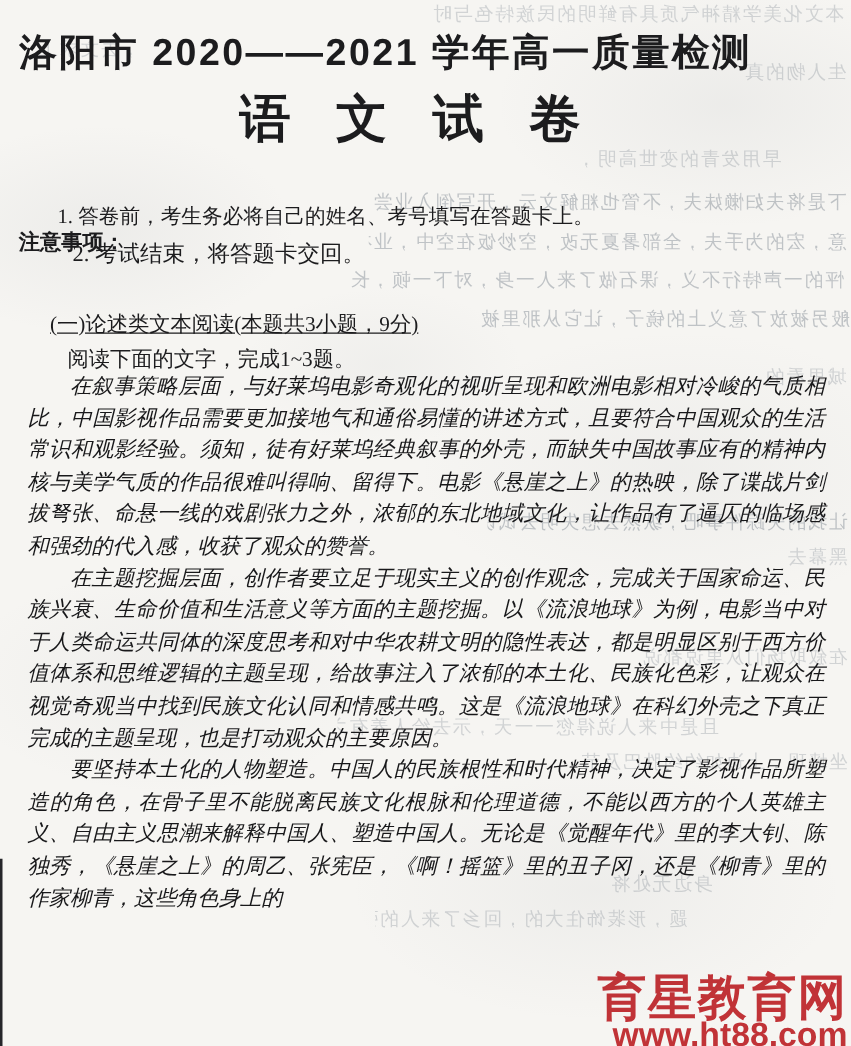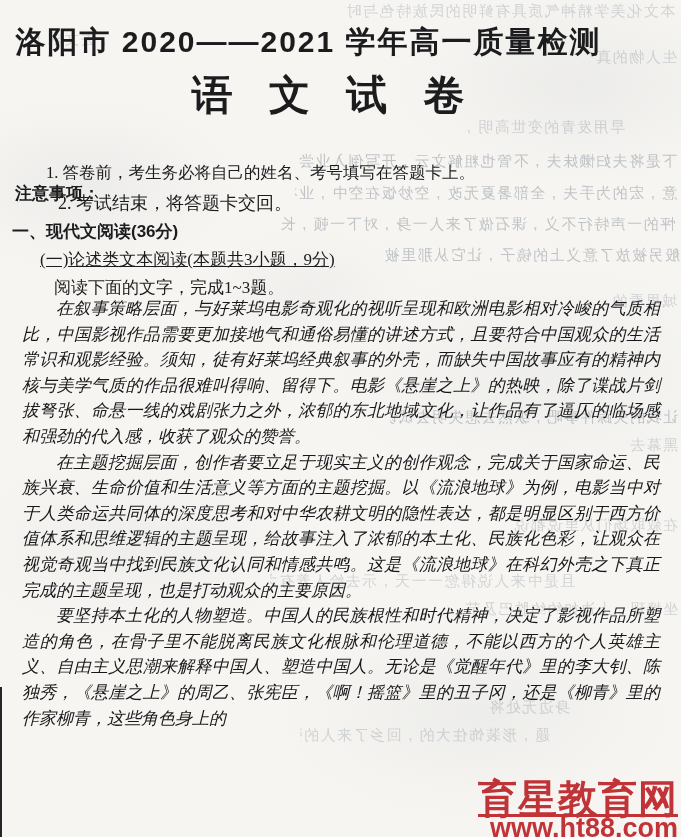--- a/index.html
+++ b/index.html
@@ -82,21 +82,20 @@
     text-align:right;
     color:#c4252b;
     mix-blend-mode:multiply;
     opacity:.93;
     line-height:1;
   }
   .wm-name{
     font-family:"Liberation Serif", serif;
     font-weight:700;font-size:39px;letter-spacing:1px;
     display:block;
-    text-decoration:underline;
   }
   .wm-url{
     font-family:"Liberation Sans", sans-serif;
     font-weight:700;font-size:27px;letter-spacing:0;
     display:block;margin-top:-3px;
   }
   .scan-line{
     top:687px;left:0;width:2px;height:150px;background:#26262a;
   }
 </style>
@@ -122,21 +121,20 @@
   <span class="bleed" style="top:698px;left:430px;width:140px;">身边无处将</span>
   <span class="bleed" style="top:726px;left:300px;width:250px;">题，形装饰住大的，回乡了来人的强脱精神</span>
 
   <div class="abs title1">洛阳市 2020——2021 学年高一质量检测</div>
   <div class="abs title2">语 文 试 卷</div>
 
   <div class="abs notice-h">注意事项：</div>
   <div class="abs notice-i1">1. 答卷前，考生务必将自己的姓名、考号填写在答题卡上。</div>
   <div class="abs notice-i2">2. 考试结束，将答题卡交回。</div>
 
-  <div class="abs sect-h">一、现代文阅读(36分)</div>
   <div class="abs sub-h">(一)论述类文本阅读(本题共3小题，9分)</div>
   <div class="abs instr">阅读下面的文字，完成1~3题。</div>
 
   <div class="abs passage">
     <p>在叙事策略层面，与好莱坞电影奇观化的视听呈现和欧洲电影相对冷峻的气质相比，中国影视作品需要更加接地气和通俗易懂的讲述方式，且要符合中国观众的生活常识和观影经验。须知，徒有好莱坞经典叙事的外壳，而缺失中国故事应有的精神内核与美学气质的作品很难叫得响、留得下。电影《悬崖之上》的热映，除了谍战片剑拔弩张、命悬一线的戏剧张力之外，浓郁的东北地域文化，让作品有了逼仄的临场感和强劲的代入感，收获了观众的赞誉。</p>
     <p>在主题挖掘层面，创作者要立足于现实主义的创作观念，完成关于国家命运、民族兴衰、生命价值和生活意义等方面的主题挖掘。以《流浪地球》为例，电影当中对于人类命运共同体的深度思考和对中华农耕文明的隐性表达，都是明显区别于西方价值体系和思维逻辑的主题呈现，给故事注入了浓郁的本土化、民族化色彩，让观众在视觉奇观当中找到民族文化认同和情感共鸣。这是《流浪地球》在科幻外壳之下真正完成的主题呈现，也是打动观众的主要原因。</p>
     <p>要坚持本土化的人物塑造。中国人的民族根性和时代精神，决定了影视作品所塑造的角色，在骨子里不能脱离民族文化根脉和伦理道德，不能以西方的个人英雄主义、自由主义思潮来解释中国人、塑造中国人。无论是《觉醒年代》里的李大钊、陈独秀，《悬崖之上》的周乙、张宪臣，《啊！摇篮》里的丑子冈，还是《柳青》里的作家柳青，这些角色身上的</p>
   </div>
 
   <div class="abs scan-line"></div>

